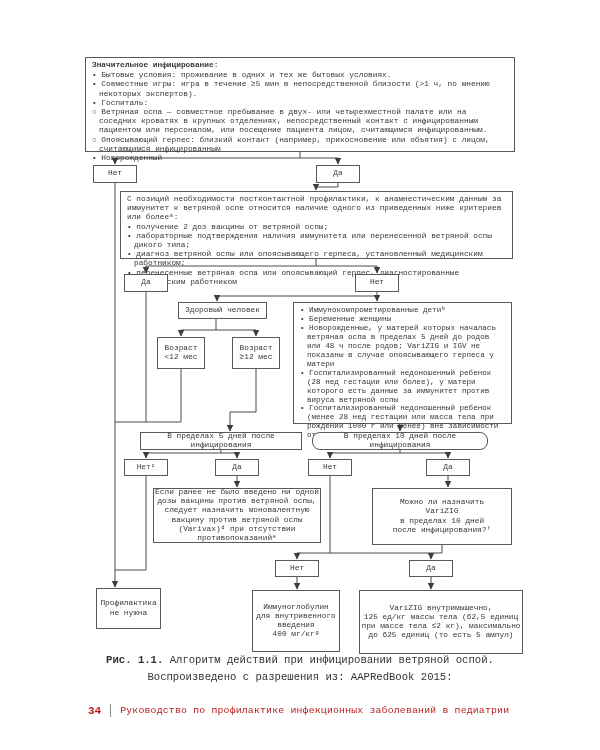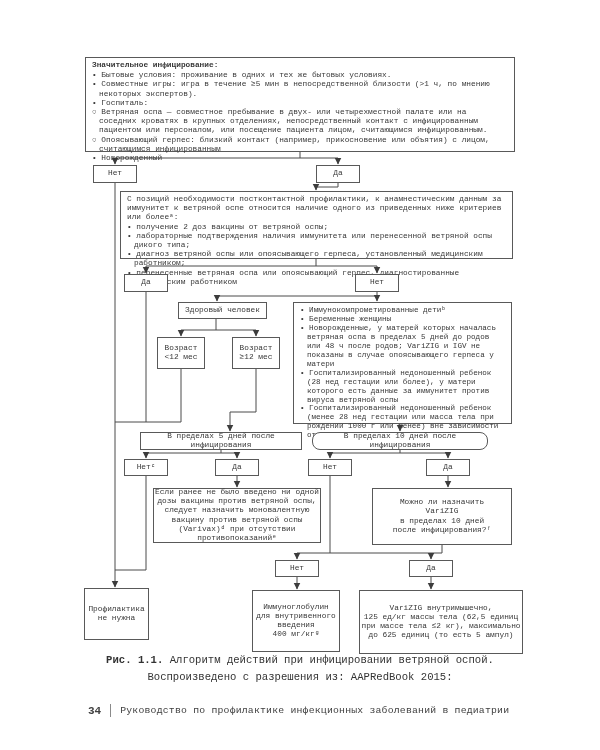--- a/index.html
+++ b/index.html
@@ -16,21 +16,21 @@
   .li{padding-left:7px;text-indent:-7px;}
   .bt{font-weight:bold;margin-bottom:1px;}
   .center{display:flex;align-items:center;justify-content:center;text-align:center;}
   .pre{white-space:pre-line;}
   .caption{
     position:absolute;left:60px;top:652px;width:480px;z-index:1;
     text-align:center;font-size:10.6px;line-height:1.6;color:#333;
   }
   .caption .b{font-weight:bold;}
   .footer{
-    position:absolute;left:88px;top:704px;z-index:1;display:flex;align-items:center;color:#404040;
+    position:absolute;left:88px;top:704px;z-index:1;display:flex;align-items:center;color:#b91c1c;
   }
   .footer .num{font-weight:bold;font-size:11px;}
   .footer .div{width:1px;height:13px;background:#8a8a8a;margin:0 9px;}
   .footer .bk{font-size:9.8px;letter-spacing:.2px;}
 </style>
 </head>
 <body>
 
 <div class="page">
 
@@ -151,21 +151,21 @@
 противопоказанийᵉ</div>
 
   <div class="box center pre" style="left:372px;top:488px;width:140px;height:57px;">Можно ли назначить
 VariZIG
 в пределах 10 дней
 после инфицирования?ᶠ</div>
 
   <div class="box center" style="left:275px;top:560px;width:44px;height:17px;">Нет</div>
   <div class="box center" style="left:409px;top:560px;width:44px;height:17px;">Да</div>
 
-  <div class="box center pre" style="left:84px;top:588px;width:65px;height:52px;">Профилактика
+  <div class="box center pre" style="left:96px;top:588px;width:65px;height:41px;">Профилактика
 не нужна</div>
   <div class="box center pre" style="left:252px;top:590px;width:88px;height:62px;">Иммуноглобулин
 для внутривенного
 введения
 400 мг/кгᵍ</div>
   <div class="box center pre" style="left:348px;top:590px;width:164px;height:64px;margin-left:11px;">VariZIG внутримышечно,
 125 ед/кг массы тела (62,5 единиц
 при массе тела ≤2 кг), максимально
 до 625 единиц (то есть 5 ампул)</div>
 

